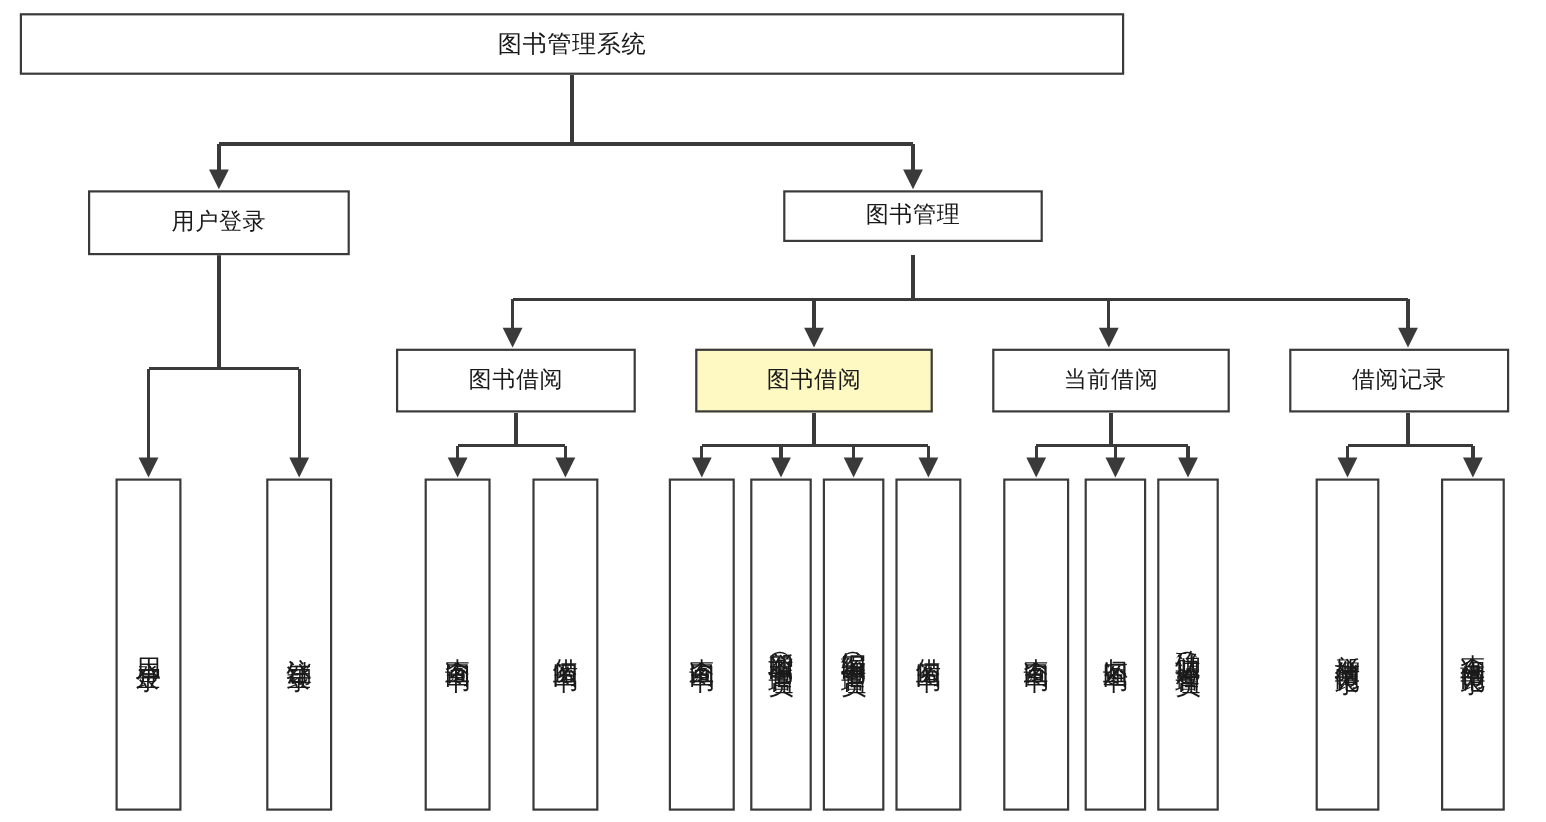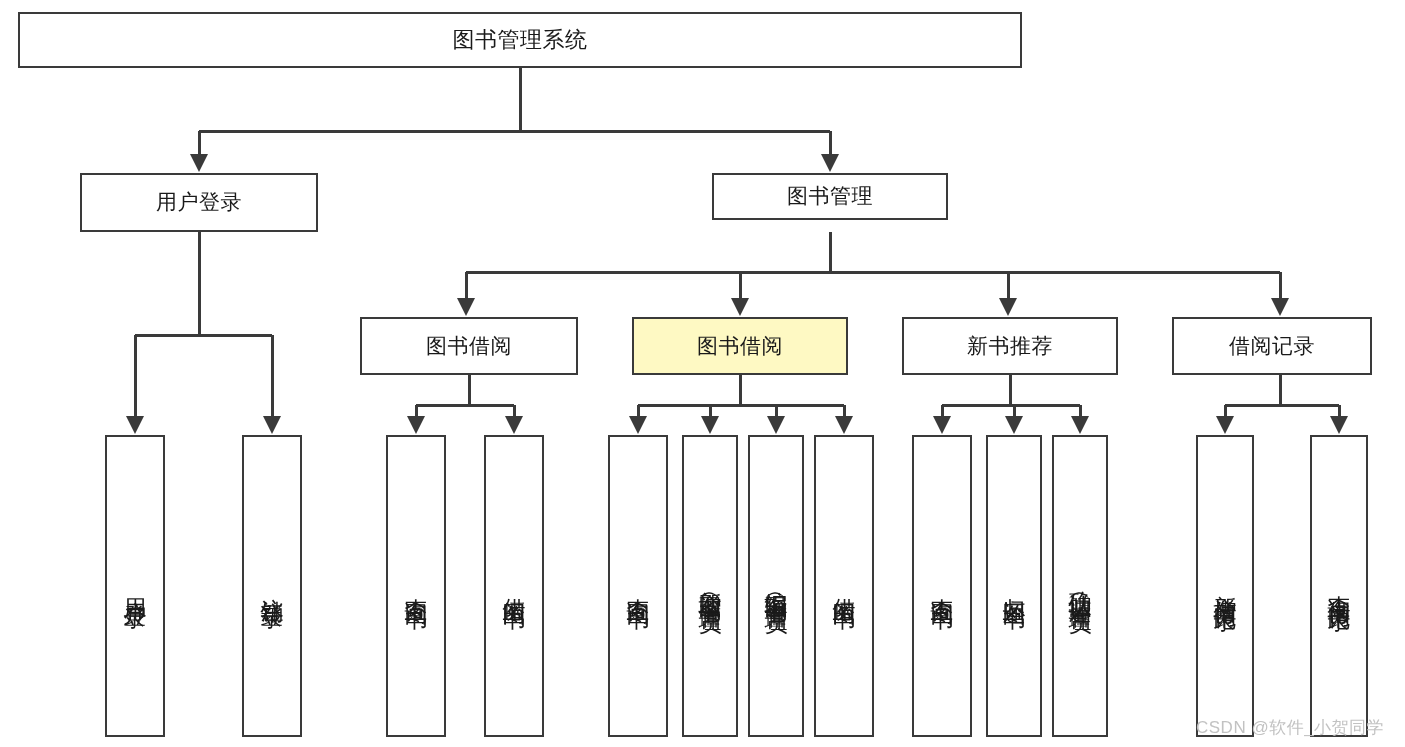--- a/index.html
+++ b/index.html
@@ -153,21 +153,21 @@
       <div class="node-box node-h" style="left: 712px; top: 173px; width: 236px; height: 47px; border-color: rgb(58, 58, 58); background: rgb(255, 255, 255);">
         <span class="node-label" style="color: rgb(26, 26, 26);">图书管理</span>
       </div>
       <div class="node-box node-h" style="left: 360px; top: 317px; width: 218px; height: 58px; border-color: rgb(58, 58, 58); background: rgb(255, 255, 255);">
         <span class="node-label" style="color: rgb(26, 26, 26);">图书借阅</span>
       </div>
       <div class="node-box node-h" style="left: 632px; top: 317px; width: 216px; height: 58px; border-color: rgb(58, 58, 58); background: #fef9c3;">
         <span class="node-label" style="color: rgb(26, 26, 26);">图书借阅</span>
       </div>
       <div class="node-box node-h" style="left: 902px; top: 317px; width: 216px; height: 58px; border-color: rgb(58, 58, 58); background: rgb(255, 255, 255);">
-        <span class="node-label" style="color: rgb(26, 26, 26);">新书推荐</span>
+        <span class="node-label" style="color: rgb(26, 26, 26);">当前借阅</span>
       </div>
       <div class="node-box node-h" style="left: 1172px; top: 317px; width: 200px; height: 58px; border-color: rgb(58, 58, 58); background: rgb(255, 255, 255);">
         <span class="node-label" style="color: rgb(26, 26, 26);">借阅记录</span>
       </div>
       <div class="node-box node-v" style="left: 105px; top: 435px; width: 60px; height: 302px; border-color: rgb(58, 58, 58); background: rgb(255, 255, 255);">
         <span class="node-label" style="color: rgb(26, 26, 26);">用户登录</span>
       </div>
       <div class="node-box node-v" style="left: 242px; top: 435px; width: 60px; height: 302px; border-color: rgb(58, 58, 58); background: rgb(255, 255, 255);">
         <span class="node-label" style="color: rgb(26, 26, 26);">注销登录</span>
       </div>
@@ -198,14 +198,13 @@
       <div class="node-box node-v" style="left: 1052px; top: 435px; width: 56px; height: 302px; border-color: rgb(58, 58, 58); background: rgb(255, 255, 255);">
         <span class="node-label" style="color: rgb(26, 26, 26);">确认归还（管理员）</span>
       </div>
       <div class="node-box node-v" style="left: 1196px; top: 435px; width: 58px; height: 302px; border-color: rgb(58, 58, 58); background: rgb(255, 255, 255);">
         <span class="node-label" style="color: rgb(26, 26, 26);">新增借阅记录</span>
       </div>
       <div class="node-box node-v" style="left: 1310px; top: 435px; width: 58px; height: 302px; border-color: rgb(58, 58, 58); background: rgb(255, 255, 255);">
         <span class="node-label" style="color: rgb(26, 26, 26);">查询借阅记录</span>
       </div>
     </div>
-  <div class="watermark" style="left: 1196px; top: 716px;">CSDN @软件_小贺同学</div>
 </div>
 
 </body></html>

